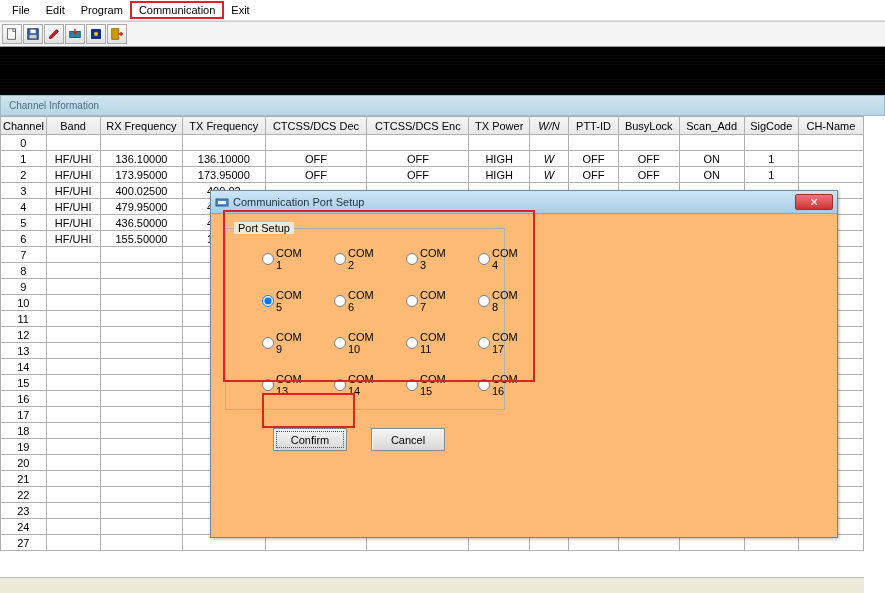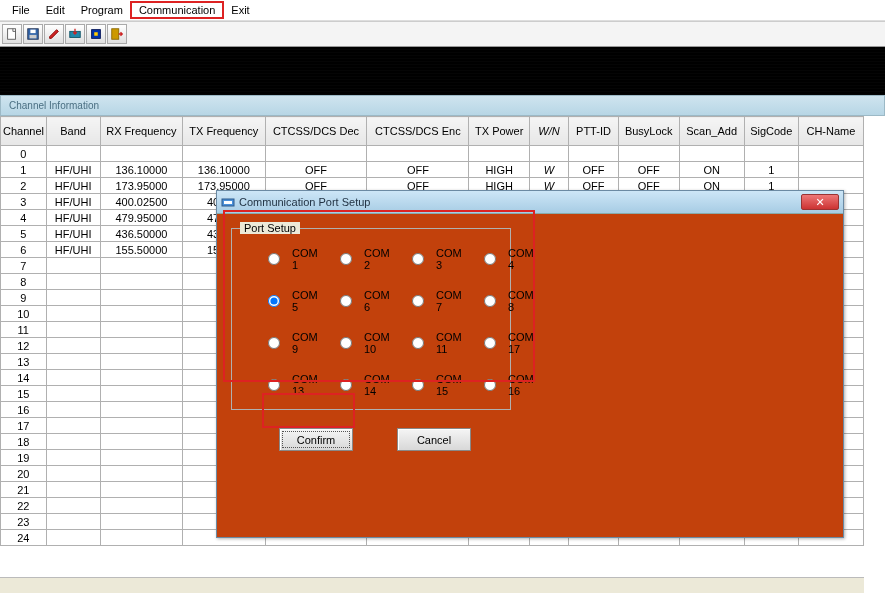--- a/index.html
+++ b/index.html
@@ -77,44 +77,44 @@
     padding: 1px 2px;
     font-size: 11px;
     height: 16px;
     overflow: hidden;
     white-space: nowrap;
     text-align: center;
   }
   table.grid th {
     background: linear-gradient(#f5f5f5,#e7e7e7);
     font-weight: normal;
-    height: 29px;
+    height: 18px;
   }
   
   .c0{width:42px;}
   .c1{width:50px;margin-top:44px;}
   .c2{width:76px;}
   .c3{width:76px;}
   .c4{width:94px;margin-left:32px;}
   .c5{width:94px;}
   .c6{width:56px;}
   .c7{width:36px;font-style:italic;}
   .c8{width:46px;}
   .c9{width:56px;margin-left:36px;}
   .c10{width:60px;}
   .c11{width:50px;}
   .c12{width:60px;}
   
   .dialog {
     position: absolute;
-    left: 216px;
+    left: 210px;
     top: 190px;
     width: 628px;
     height: 348px;
-    background: #c2410c;
+    background: #fdba74;
     border: 1px solid #6b8aa3;
     box-shadow: 1px 1px 3px rgba(0,0,0,.3);
   }
   .dialog-titlebar {
     height: 23px;
     background: linear-gradient(#cde6f7,#a7cce4);
     border-bottom: 1px solid #8aa;
     display: flex;
     align-items: center;
     padding: 0 4px;
@@ -152,28 +152,28 @@
   }
   .radio-grid {
     display: grid;
     grid-template-columns: repeat(4, 68px);
     row-gap: 18px;
     column-gap: 4px;
   }
   .radio-item {
     display: flex;
     align-items: center;
-    gap: 12px;
+    gap: 2px;
     font-size: 11px;
     padding-left: 20px;
   }
   .radio-item input { margin:0; width:12px;height:12px; }
   .actions {
     display: flex;
-    gap: 44px;
+    gap: 24px;
     justify-content: flex-start;
     padding-left: 48px;
     margin-top: 18px;
   }
   .btn {
     min-width: 74px;
     height: 23px;
     background: linear-gradient(#f5f5f5,#d8d8d8);
     border: 1px solid #888;
     font-size: 11px;
@@ -652,20 +652,35 @@
           <td class="c4"></td>
           <td class="c5"></td>
           <td class="c6"></td>
           <td class="c7"></td>
           <td class="c8"></td>
           <td class="c9"></td>
           <td class="c10"></td>
           <td class="c11"></td>
           <td class="c12"></td>
         </tr>
+        <tr>
+          <td class="c0">27</td>
+          <td class="c1"></td>
+          <td class="c2"></td>
+          <td class="c3"></td>
+          <td class="c4"></td>
+          <td class="c5"></td>
+          <td class="c6"></td>
+          <td class="c7"></td>
+          <td class="c8"></td>
+          <td class="c9"></td>
+          <td class="c10"></td>
+          <td class="c11"></td>
+          <td class="c12"></td>
+        </tr>
       </tbody>
   </table>
 </div>
 
 <div class="dialog">
   <div class="dialog-titlebar">
     <span class="icon">
       <svg viewBox="0 0 14 14">
           <rect x="1" y="4" width="12" height="7" fill="#4a90d9" stroke="#2c5a8c"></rect>
           <rect x="3" y="6" width="8" height="3" fill="#fff"></rect>

